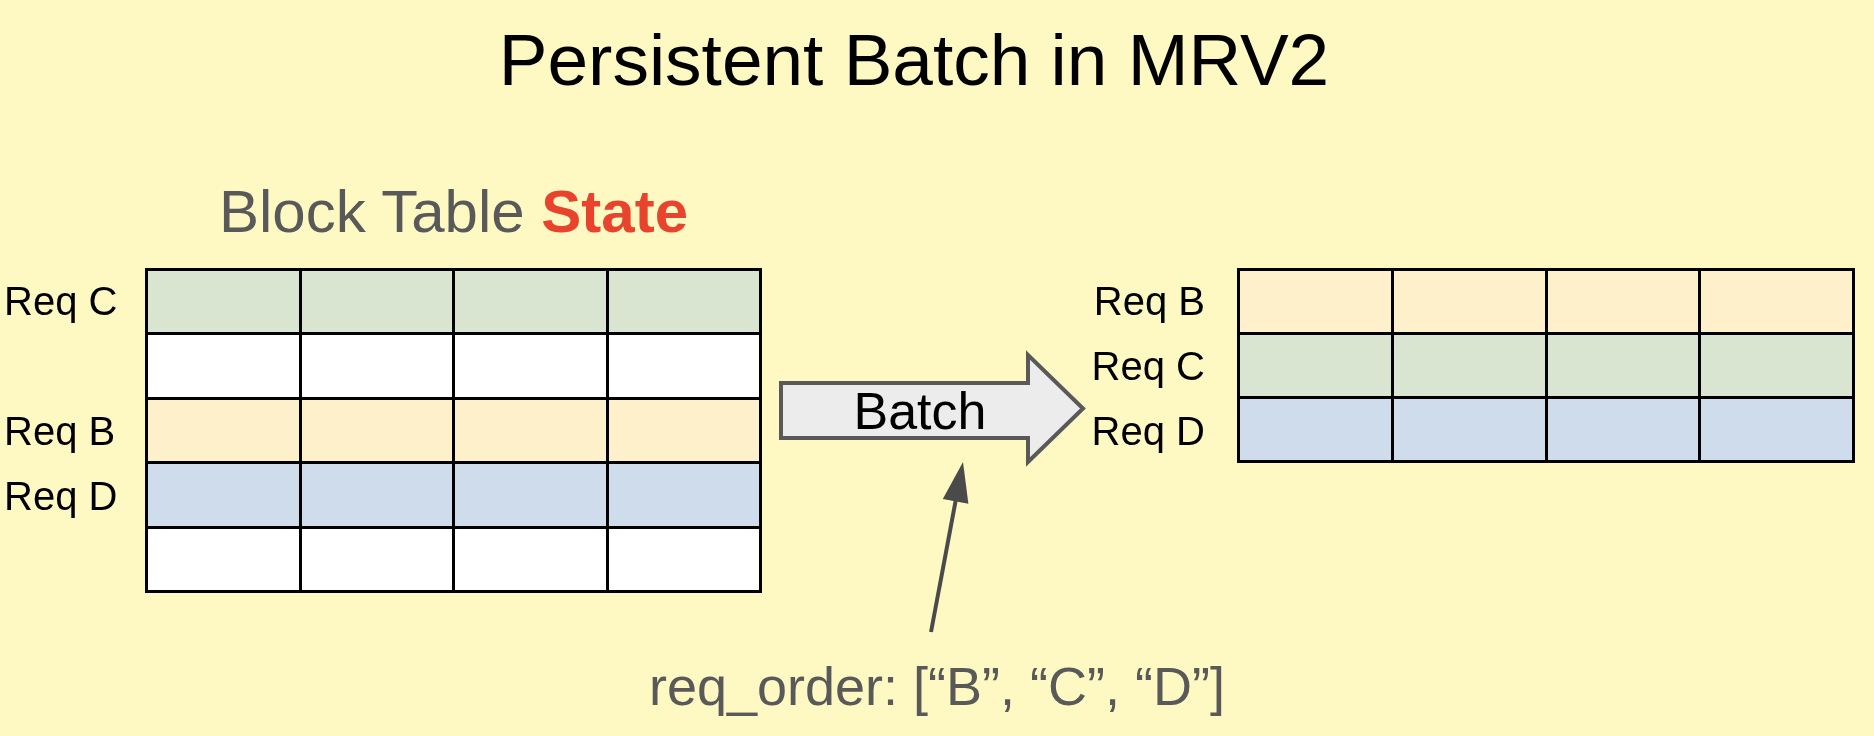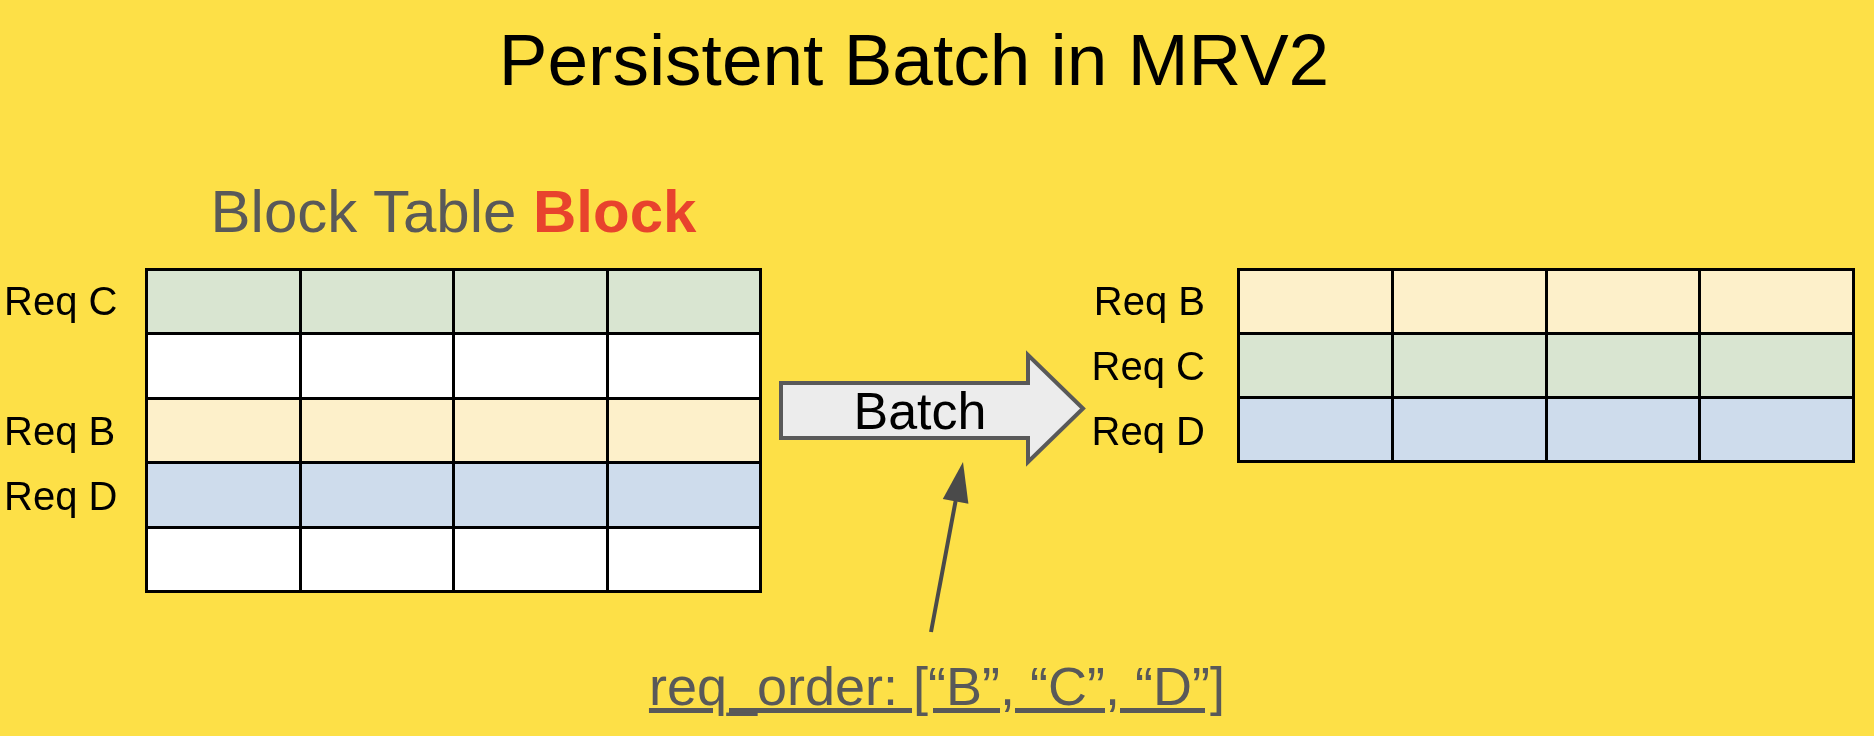--- a/index.html
+++ b/index.html
@@ -1,17 +1,17 @@
 <!DOCTYPE html>
 <html><head>
 <meta charset="utf-8">
 <style>
   html,body{margin:0;padding:0;background:#fff;}
   .canvas{
-    position:relative;width:1874px;height:736px;background:#fde047;overflow:hidden;
+    position:relative;width:1874px;height:736px;background:#fef9c3;overflow:hidden;
     font-family:"Liberation Sans","DejaVu Sans",sans-serif;
   }
   .title{
     position:absolute;left:0;top:23px;width:1828px;text-align:center;
     font-size:73px;line-height:1;color:#000;white-space:nowrap;
   }
   .heading{position:absolute;top:182px;font-size:60px;line-height:1;text-align:center;white-space:nowrap;}
   .heading .accent{font-weight:700;}
   .heading-left{left:145px;width:617px;}
   .heading-right{left:1237px;width:618px;}
@@ -30,32 +30,32 @@
   .row-label.left{left:4px;width:136px;justify-content:flex-start;}
   .row-label.right{left:1040px;width:165px;justify-content:flex-end;}
   .arrow-layer{position:absolute;left:0;top:0;width:1874px;height:736px;pointer-events:none;}
   .gather-label{
     position:absolute;left:800px;top:383px;width:240px;height:55px;
     display:flex;align-items:center;justify-content:center;
     font-size:52px;color:#000;line-height:1;white-space:nowrap;
   }
   .req-order{
     position:absolute;left:0;top:659px;width:1874px;text-align:center;
-    font-size:54px;line-height:1;white-space:nowrap;text-decoration:underline;
+    font-size:54px;line-height:1;white-space:nowrap;
   }
 </style>
 </head>
 <body>
 
 <div class="canvas">
 
   <div class="title">Persistent Batch in MRV2</div>
 
   <div class="heading heading-left">
-    <span style="color: rgb(89, 89, 89);">Block Table </span><span class="accent" style="color: rgb(232, 67, 45);">Block</span>
+    <span style="color: rgb(89, 89, 89);">Block Table </span><span class="accent" style="color: rgb(232, 67, 45);">State</span>
   </div>
 
 
   <div class="grid state-grid" style="background-color: rgb(0, 0, 0);">
     <div class="cell" style="background-color: rgb(217, 229, 209);"></div>
     <div class="cell" style="background-color: rgb(217, 229, 209);"></div>
     <div class="cell" style="background-color: rgb(217, 229, 209);"></div>
     <div class="cell" style="background-color: rgb(217, 229, 209);"></div>
     <div class="cell" style="background-color: rgb(255, 255, 255);"></div>
     <div class="cell" style="background-color: rgb(255, 255, 255);"></div>

